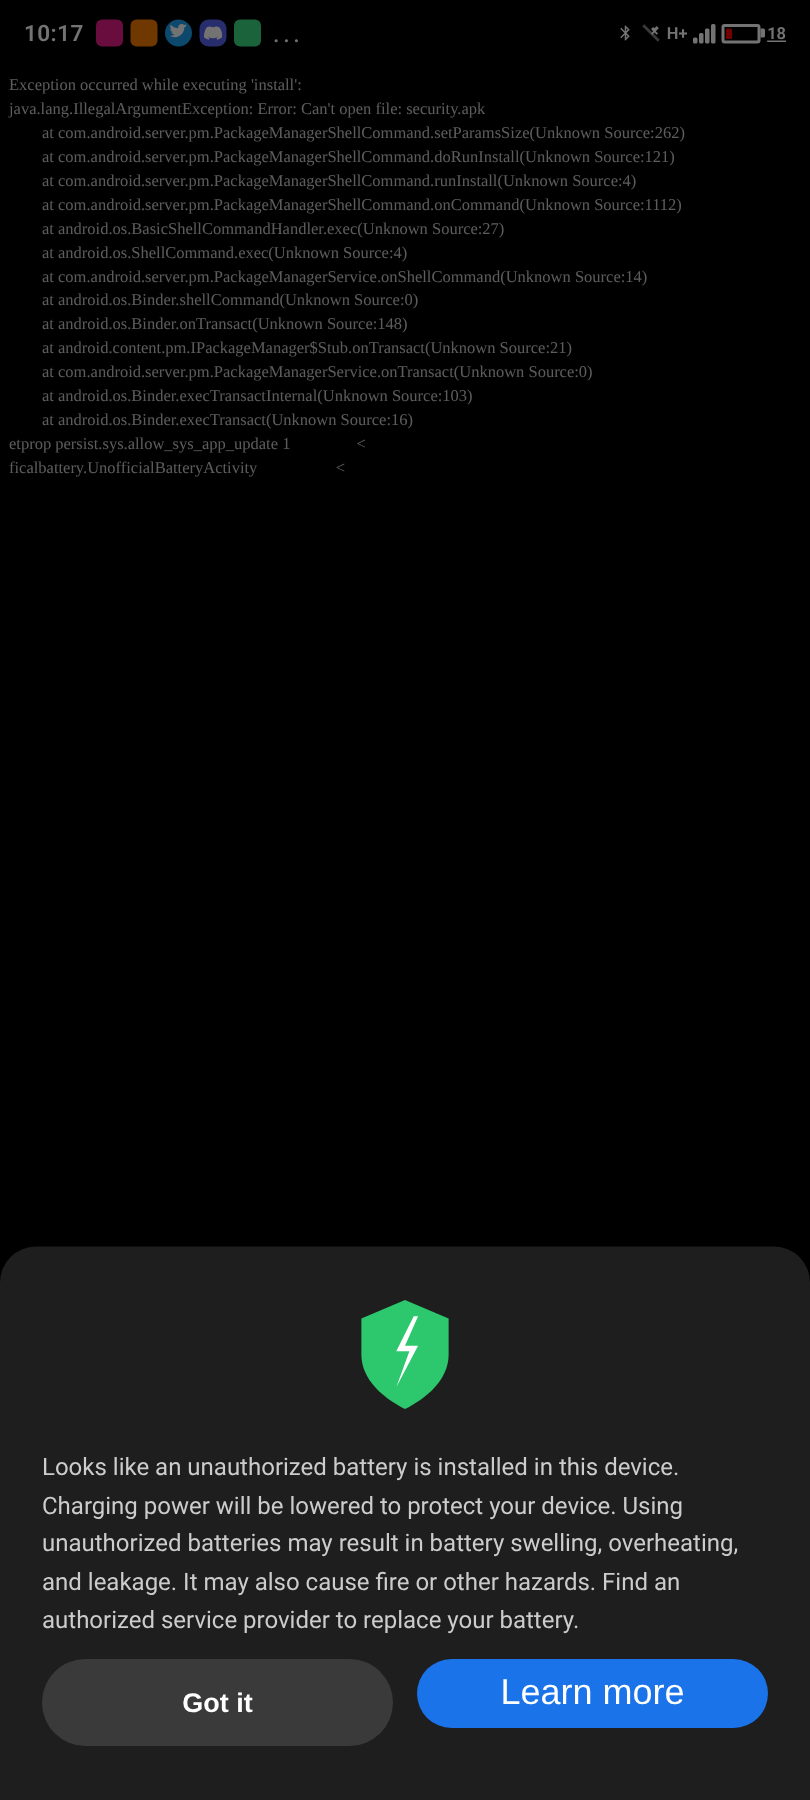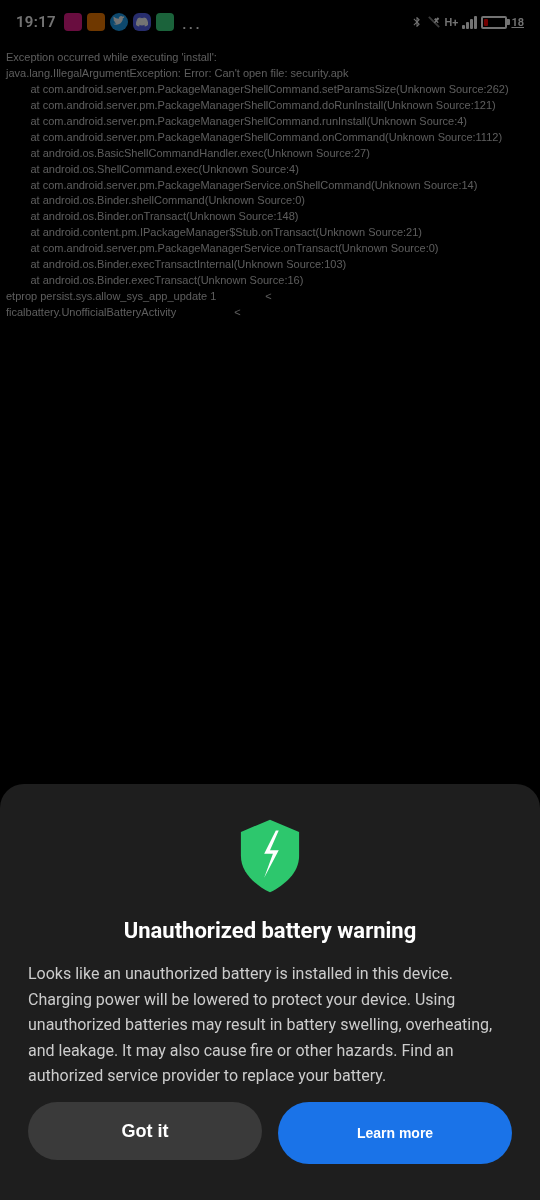--- a/index.html
+++ b/index.html
@@ -184,27 +184,27 @@
       border: none;
       border-radius: 50px;
       color: #fff;
       font-size: 18px;
       font-weight: 700;
       cursor: pointer;
     }
 
     .btn-learn-more {
       flex: 1;
-      height: 62px;
+      height: 46px;
       background: #1a73e8;
       border: none;
       border-radius: 50px;
       color: #fff;
-      font-size: 14px;
-      font-weight: 700;
+      font-size: 24px;
+      font-weight: 400;
       cursor: pointer;
     }
 
     .signal-bar {
       display: flex;
       align-items: flex-end;
       gap: 1px;
       height: 14px;
     }
     .signal-bar span {
@@ -215,21 +215,21 @@
     .signal-bar span:nth-child(1) { height: 4px; }
     .signal-bar span:nth-child(2) { height: 7px; }
     .signal-bar span:nth-child(3) { height: 10px; }
     .signal-bar span:nth-child(4) { height: 13px; }
   </style>
 </head>
 <body>
 
 <div class="status-bar">
   <div style="display:flex;align-items:center;gap:8px;">
-    <span class="status-time">19:17</span>
+    <span class="status-time">10:17</span>
     <div class="app-icons">
       <span class="app-icon-dot icon-pink"></span>
       <span class="app-icon-dot icon-orange"></span>
       <span class="app-icon-dot icon-blue" style="width:18px;height:18px;border-radius:50%;background:#1da1f2;display:flex;align-items:center;justify-content:center;">
         <svg width="12" height="12" viewBox="0 0 24 24" fill="white">
             <path d="M23 3a10.9 10.9 0 01-3.14 1.53A4.48 4.48 0 0022.43.36a9 9 0 01-2.88 1.1A4.52 4.52 0 0016.11 0c-2.5 0-4.52 2.03-4.52 4.52 0 .35.04.7.11 1.03C7.69 5.37 4.07 3.58 1.64.9a4.52 4.52 0 001.4 6.03A4.48 4.48 0 01.96 6.3v.06c0 2.19 1.56 4.02 3.63 4.43a4.52 4.52 0 01-2.04.08 4.52 4.52 0 004.22 3.14A9.06 9.06 0 010 15.54 12.77 12.77 0 006.92 17.5c8.3 0 12.84-6.88 12.84-12.84 0-.2 0-.39-.01-.58A9.17 9.17 0 0023 3z"></path>
           </svg>
       </span>
       <span class="app-icon-dot icon-indigo" style="width:18px;height:18px;border-radius:6px;background:#5865f2;display:flex;align-items:center;justify-content:center;">
         <svg width="12" height="12" viewBox="0 0 71 55" fill="white">
@@ -262,21 +262,21 @@
     <div class="battery-indicator">
       <div class="battery-box">
         <div class="battery-fill"></div>
       </div>
     </div>
     <span style="color:#fff;font-size:11px;font-weight:600;text-decoration:underline;">18</span>
   </div>
 </div>
 
 <div class="terminal">
-  <pre style="white-space:pre-wrap;word-break:break-all;font-family:Liberation Sans, sans-serif;font-size:11px;color:#ccc;line-height:1.45;">Exception occurred while executing 'install':
+  <pre style="white-space:pre-wrap;word-break:break-all;font-family:Liberation Serif, serif;font-size:11px;color:#ccc;line-height:1.45;">Exception occurred while executing 'install':
 java.lang.IllegalArgumentException: Error: Can't open file: security.apk
         at com.android.server.pm.PackageManagerShellCommand.setParamsSize(Unknown Source:262)
         at com.android.server.pm.PackageManagerShellCommand.doRunInstall(Unknown Source:121)
         at com.android.server.pm.PackageManagerShellCommand.runInstall(Unknown Source:4)
         at com.android.server.pm.PackageManagerShellCommand.onCommand(Unknown Source:1112)
         at android.os.BasicShellCommandHandler.exec(Unknown Source:27)
         at android.os.ShellCommand.exec(Unknown Source:4)
         at com.android.server.pm.PackageManagerService.onShellCommand(Unknown Source:14)
         at android.os.Binder.shellCommand(Unknown Source:0)
         at android.os.Binder.onTransact(Unknown Source:148)
@@ -294,20 +294,19 @@
 
   <div class="sheet-icon-wrapper">
     <svg class="shield-svg" viewBox="0 0 100 110" xmlns="http://www.w3.org/2000/svg">
 
       <path d="M50 5 L90 22 L90 55 C90 78 70 95 50 105 C30 95 10 78 10 55 L10 22 Z" fill="#2dc76d"></path>
 
       <polygon points="58,20 42,52 54,52 42,85 62,47 50,47 62,20" fill="white"></polygon>
     </svg>
   </div>
 
-  <h2 class="sheet-title">Unauthorized battery warning</h2>
   <p class="sheet-body">Looks like an unauthorized battery is installed in this device. Charging power will be lowered to protect your device. Using unauthorized batteries may result in battery swelling, overheating, and leakage. It may also cause fire or other hazards. Find an authorized service provider to replace your battery.</p>
 
   <div class="sheet-buttons">
     <button class="btn-got-it">Got it</button>
     <button class="btn-learn-more">Learn more</button>
   </div>
 </div>
 
 </body></html>

